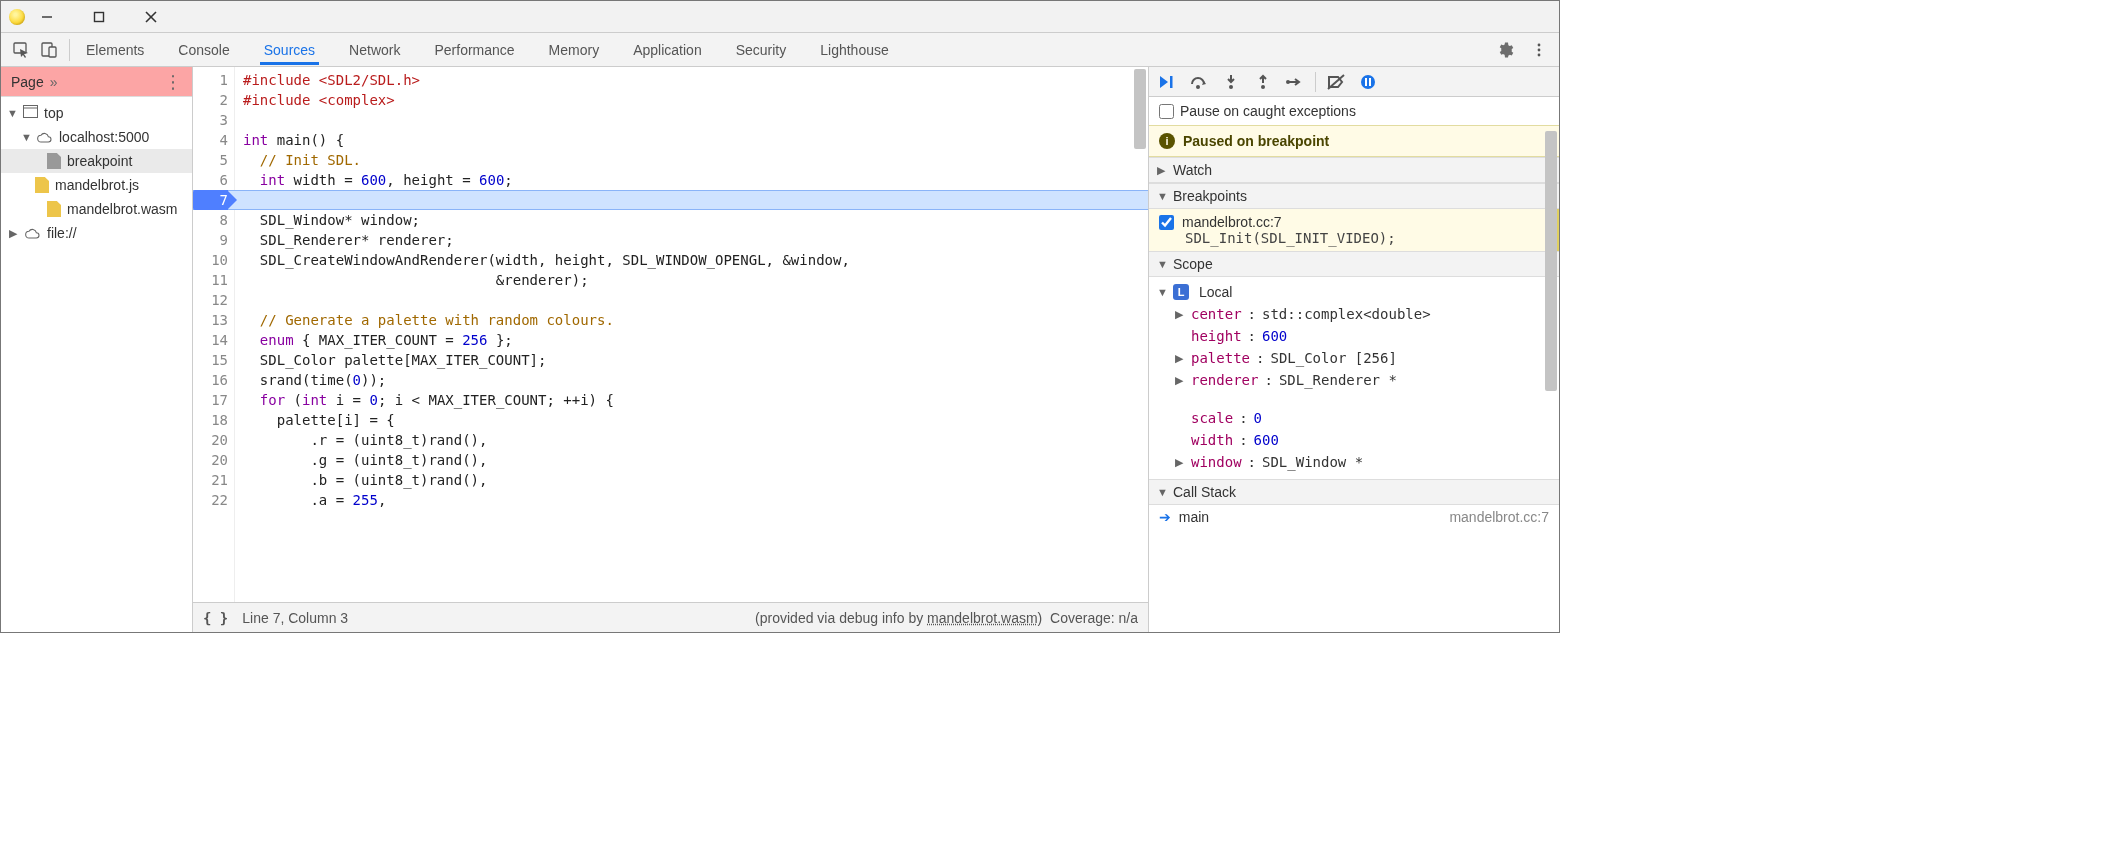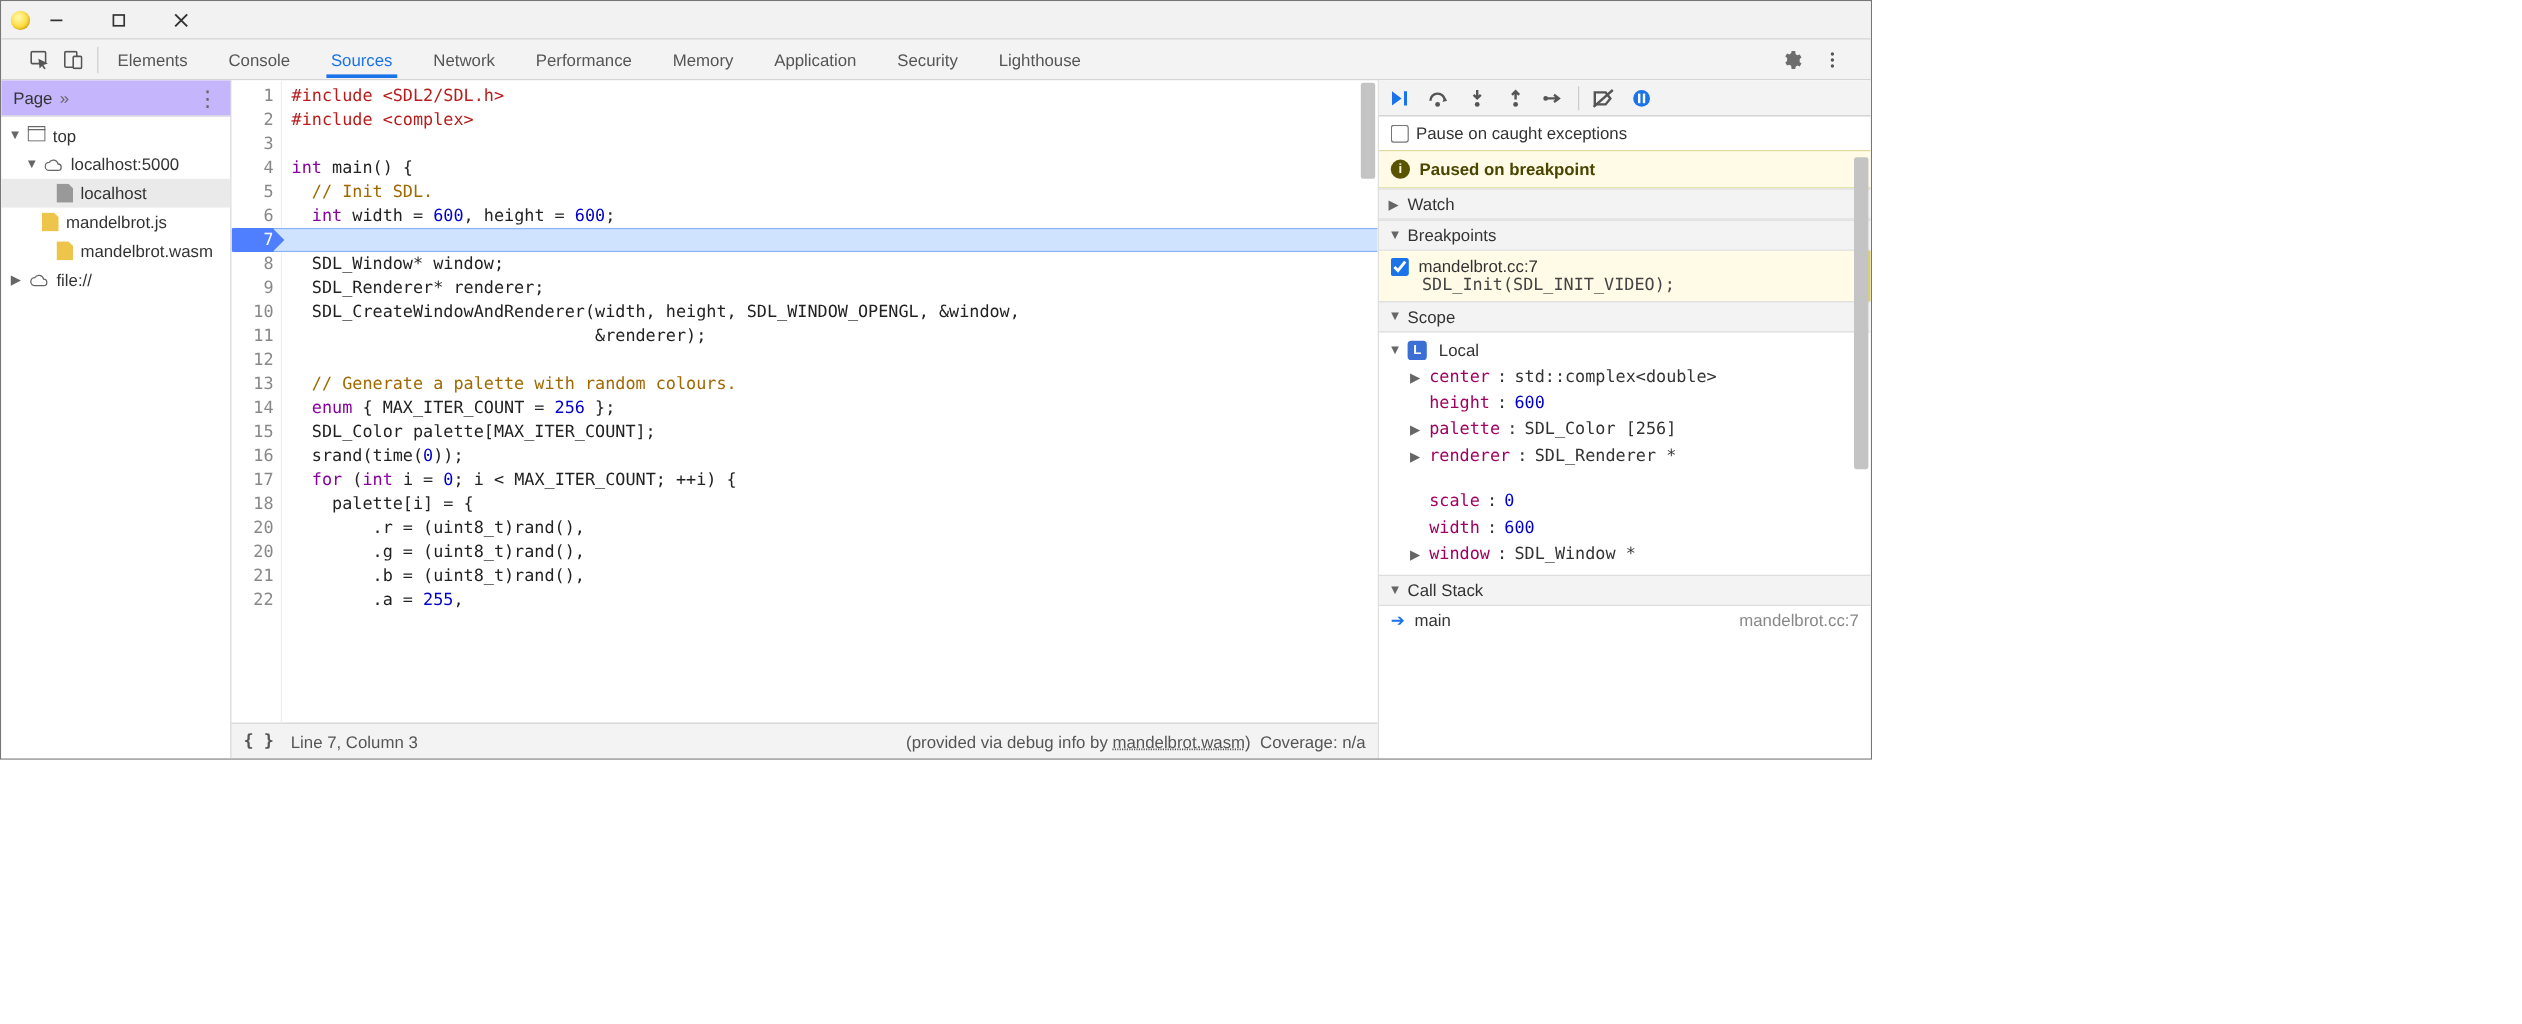--- a/index.html
+++ b/index.html
@@ -32,42 +32,42 @@
   .win-btns { display: flex; gap: 24px; margin-right: 6px; }
   .win-btn { width: 28px; height: 24px; display:flex; align-items:center; justify-content:center; color:#333; }
   .win-btn svg { width: 12px; height: 12px; }
 
   .toolbar {
     height: 34px;
     display: flex;
     align-items: center;
     background: #f3f3f3;
     border-bottom: 1px solid #ccc;
-    padding: 0 18px;
+    padding: 0 6px;
     font-size: 14px;
     color: #555;
   }
   .toolbar .icon-btn { width: 28px; height: 28px; display:flex; align-items:center; justify-content:center; color:#555; }
   .toolbar .div { width:1px; height:22px; background:#ccc; margin: 0 6px; }
   .toolbar .tabs { display:flex; gap: 26px; margin-left: 6px; flex:1; }
   .toolbar .tab { padding: 7px 4px 7px; color:#555; cursor:pointer; font-size:14px; }
   .toolbar .tab.active { color:#1a73e8; border-bottom: 3px solid #1a73e8; padding-bottom:4px; }
   .toolbar .right-icons { display:flex; gap: 6px; margin-left:auto; }
 
   .main { display:flex; height: calc(100% - 32px - 34px); }
 
   .sidebar {
     width: 192px;
     border-right: 1px solid #ccc;
     display:flex; flex-direction:column;
     background:#fff;
   }
   .sidebar-head {
     height: 30px; display:flex; align-items:center; padding: 0 10px;
-    border-bottom:1px solid #ddd; background:#c4b5fd;
+    border-bottom:1px solid #ddd; background:#fca5a5;
     font-size: 14px; color:#333;
   }
   .sidebar-head .chev { margin-left:6px; color:#666; }
   .sidebar-head .spacer { flex:1; }
   .sidebar-head .more { color:#666; font-size:18px; }
   .tree { padding: 4px 0; font-size: 14px; }
   .tree-row { display:flex; align-items:center; height: 24px; padding: 0 6px; gap:6px; white-space:nowrap; }
   .tree-row.selected { background:#eaeaea; }
   .tree-arrow { width: 10px; display:inline-block; color:#666; font-size:11px;}
   .file-icon { width:14px; height:16px; background:#999; clip-path: polygon(0 0, 70% 0, 100% 25%, 100% 100%, 0 100%);}
@@ -218,21 +218,21 @@
       </div>
       <div class="tree-row" style="padding-left:20px">
         <span class="tree-arrow">▼</span>
         <span class="cloud-icon"><svg viewBox="0 0 24 16">
               <path d="M6 14a5 5 0 010-10 6 6 0 0111 2 4 4 0 010 8H6z" fill="none" stroke="#666" stroke-width="1.6"></path>
             </svg></span>
         <span>localhost:5000</span>
       </div>
       <div class="tree-row selected" style="padding-left:46px">
         <span class="file-icon"></span>
-        <span>localhost</span>
+        <span>breakpoint</span>
       </div>
       <div class="tree-row" style="padding-left:34px">
         <span class="file-icon js"></span>
         <span>mandelbrot.js</span>
       </div>
       <div class="tree-row" style="padding-left:46px">
         <span class="file-icon wasm"></span>
         <span>mandelbrot.wasm</span>
       </div>
       <div class="tree-row" style="padding-left:8px">

